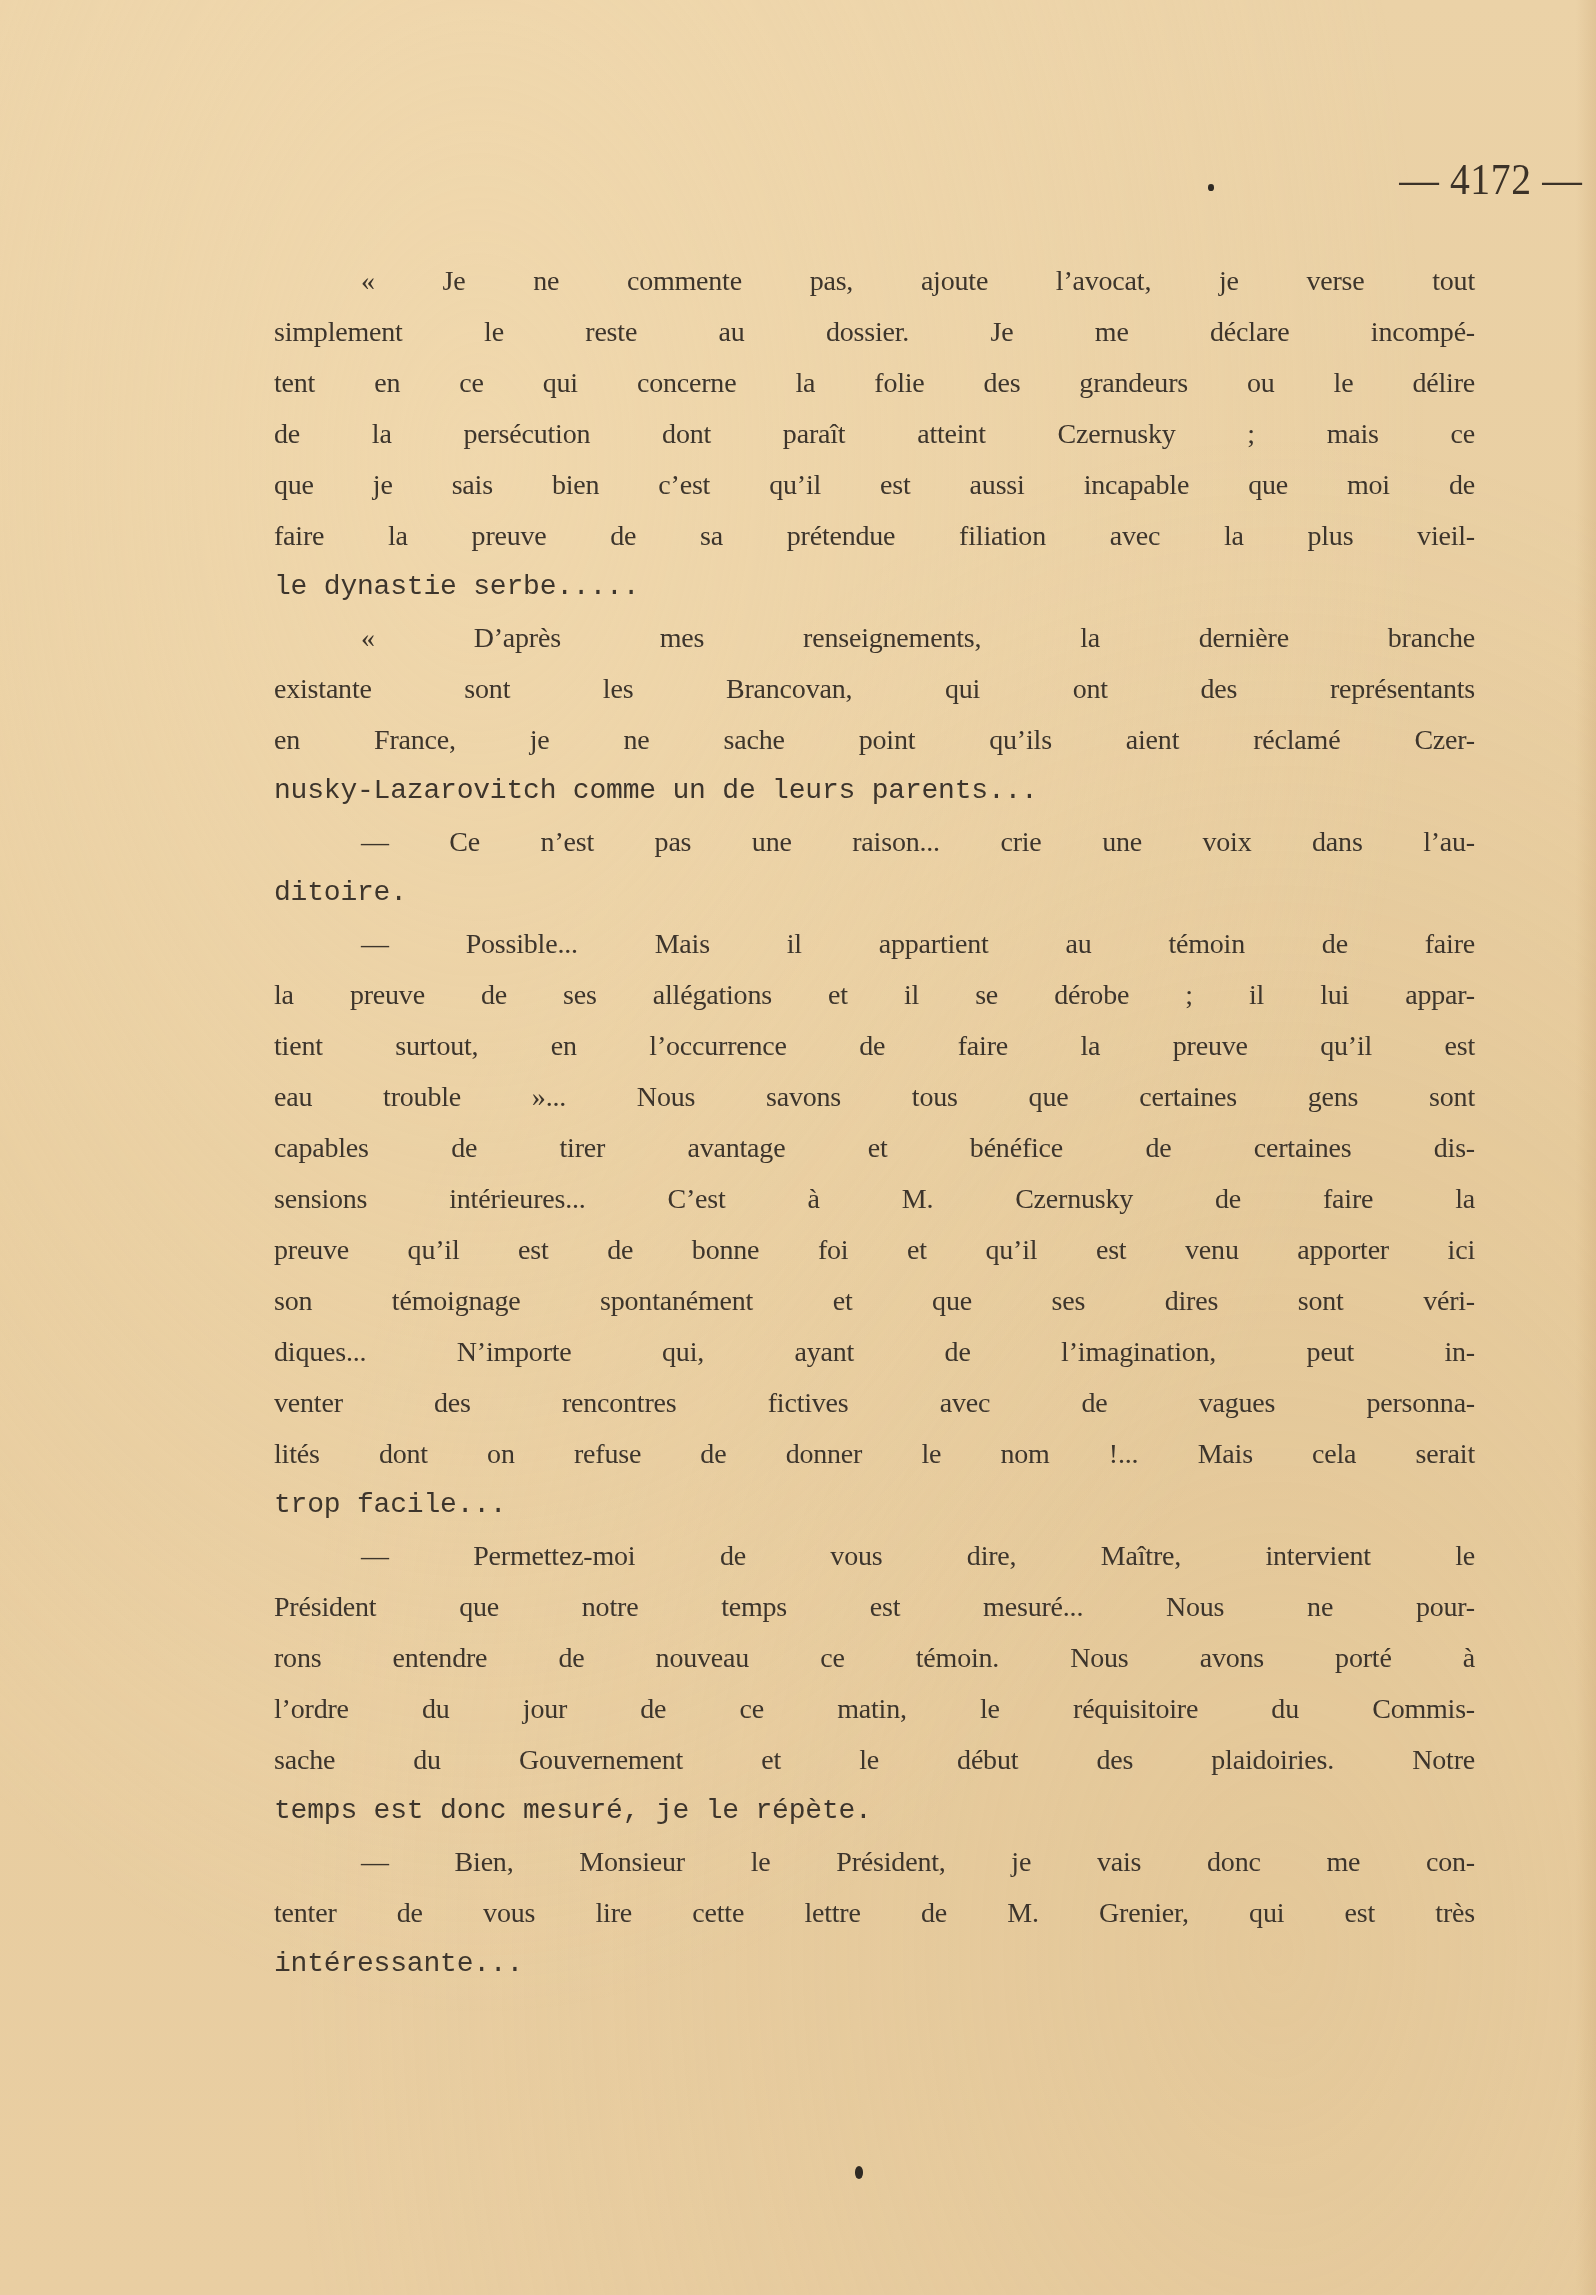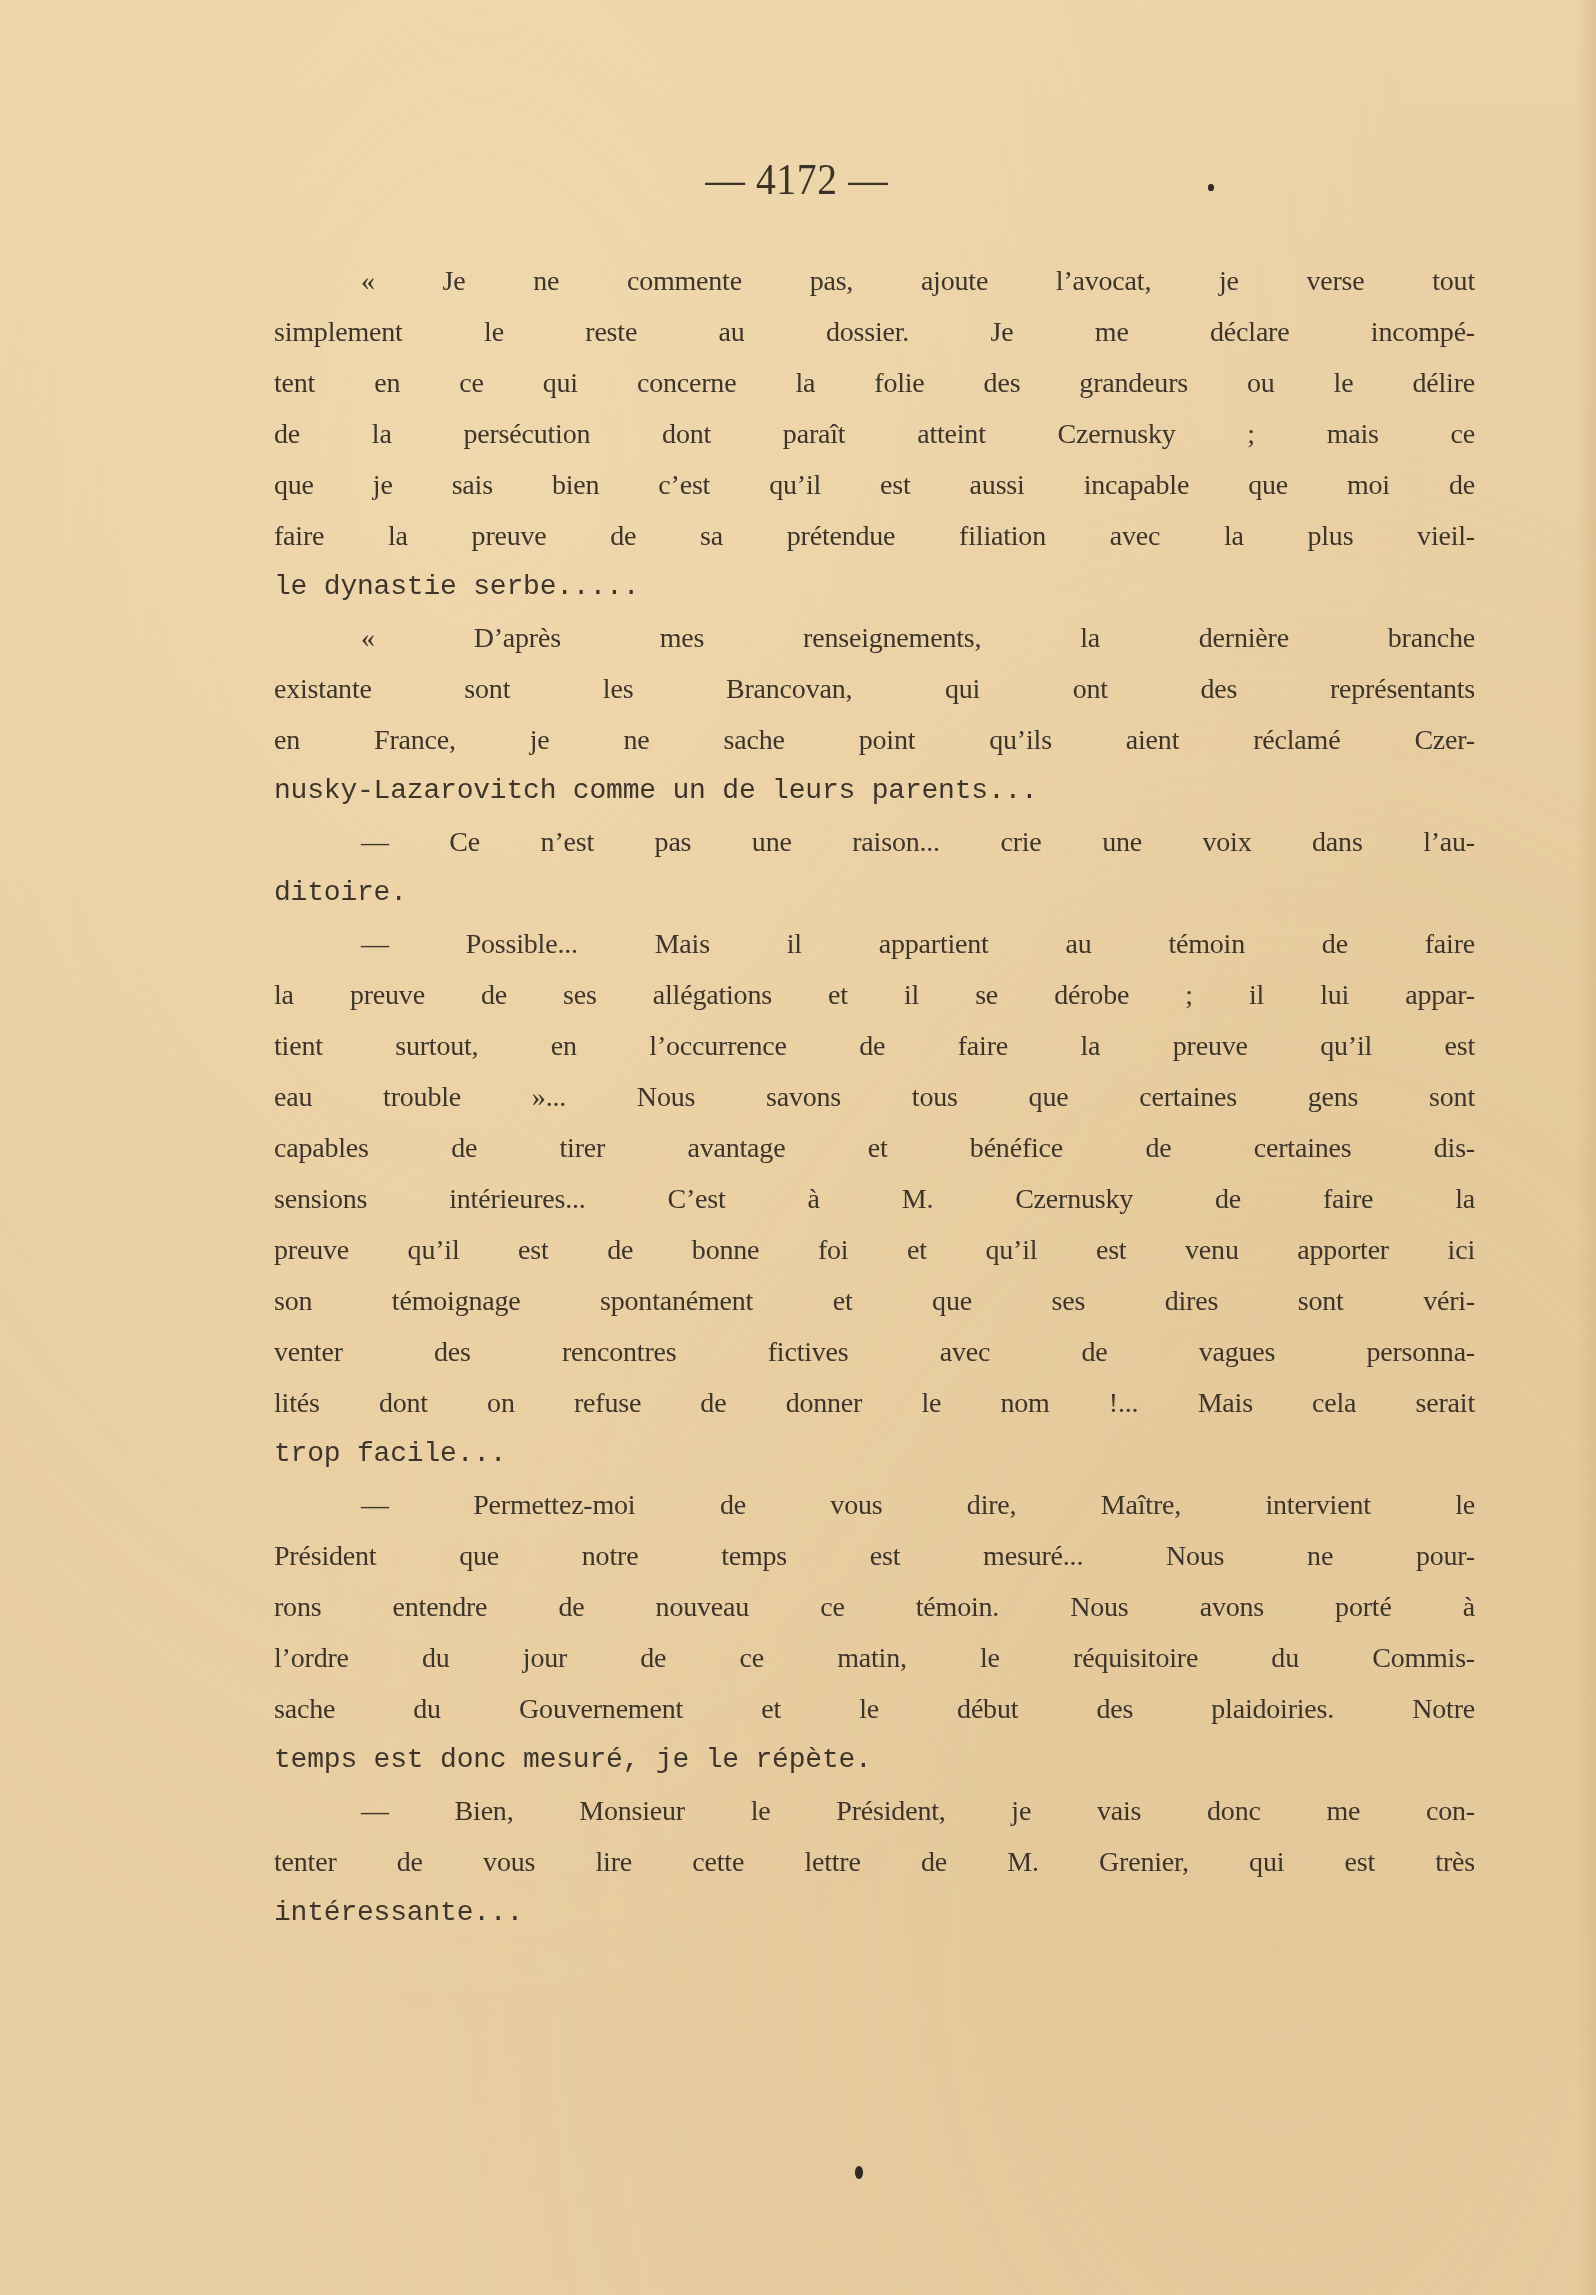--- a/index.html
+++ b/index.html
@@ -17,21 +17,21 @@
       position: relative;
       overflow: hidden;
       font-family: "Liberation Serif", "DejaVu Serif", serif;
       color: #3a322a;
     }
     .page-number {
       position: absolute;
       top: 154px;
       left: 0;
       width: 1593px;
-      text-align: center;
+      text-align: right;
       font-size: 44px;
       letter-spacing: 0.7px;
       color: #3b3228;
     }
     .page-number .num {
       display: inline-block;
       transform: scaleX(0.9);
     }
     .text-block {
       position: absolute;
@@ -107,20 +107,21 @@
 
   <div>
     <span class="line indent">— Possible... Mais il appartient au témoin de faire</span>
     <span class="line">la preuve de ses allégations et il se dérobe ; il lui appar-</span>
     <span class="line">tient surtout, en l’occurrence de faire la preuve qu’il est</span>
     <span class="line">eau trouble »... Nous savons tous que certaines gens sont</span>
     <span class="line">capables de tirer avantage et bénéfice de certaines dis-</span>
     <span class="line">sensions intérieures... C’est à M. Czernusky de faire la</span>
     <span class="line">preuve qu’il est de bonne foi et qu’il est venu apporter ici</span>
     <span class="line">son témoignage spontanément et que ses dires sont véri-</span>
+    <span class="line">diques... N’importe qui, ayant de l’imagination, peut in-</span>
     <span class="line">venter des rencontres fictives avec de vagues personna-</span>
     <span class="line">lités dont on refuse de donner le nom !... Mais cela serait</span>
     <span class="line last">trop facile...</span>
   </div>
 
   <div>
     <span class="line indent">— Permettez-moi de vous dire, Maître, intervient le</span>
     <span class="line">Président que notre temps est mesuré... Nous ne pour-</span>
     <span class="line">rons entendre de nouveau ce témoin. Nous avons porté à</span>
     <span class="line">l’ordre du jour de ce matin, le réquisitoire du Commis-</span>

